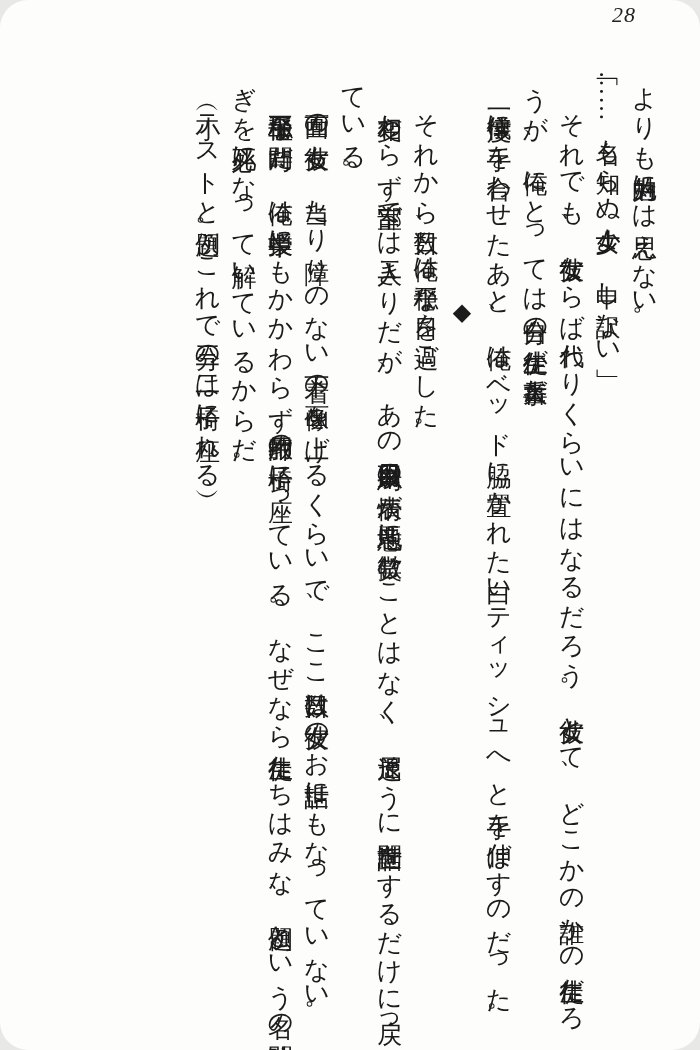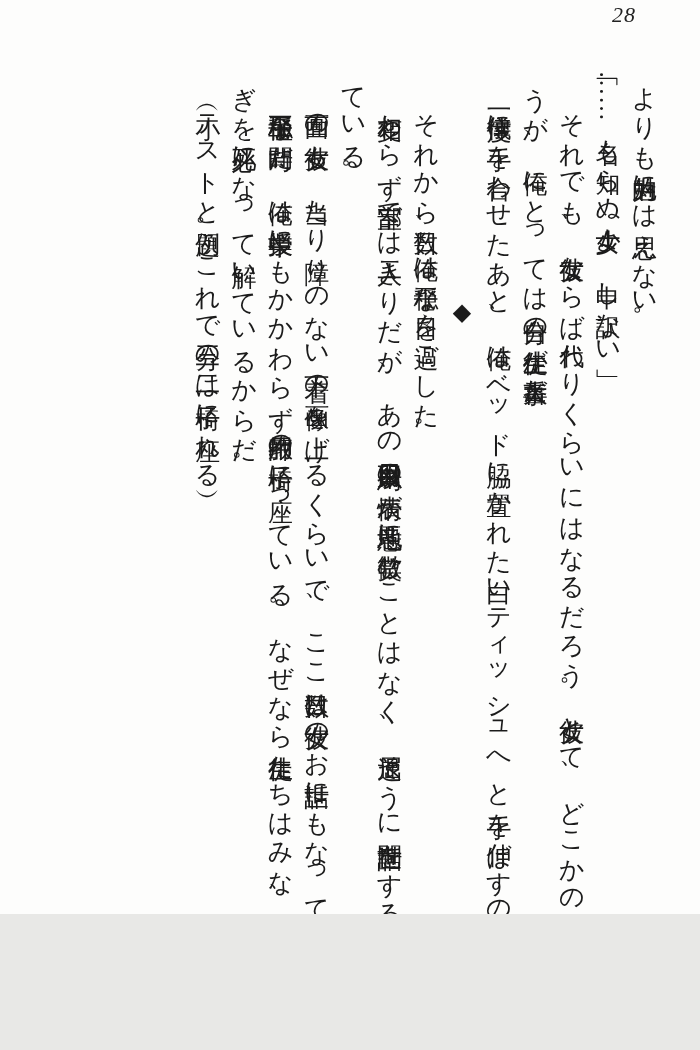--- a/index.html
+++ b/index.html
@@ -3,26 +3,27 @@
 <meta charset="utf-8">
 <style>
   html, body {
     margin: 0;
     padding: 0;
     background: #e8e8e6;
   }
   .page {
     position: relative;
     width: 700px;
-    height: 914px;
+    height: 1050px;
     margin: 0 auto;
     background: #fdfdfc;
     overflow: hidden;
     font-family: "Liberation Serif", "DejaVu Serif", serif;
     color: #1b1b1b;
+    border-radius: 28px;
   }
   .page-number {
     position: absolute;
     top: 2px;
     left: 604px;
     width: 40px;
     text-align: center;
     font-size: 22px;
     font-style: italic;
     color: #222;

